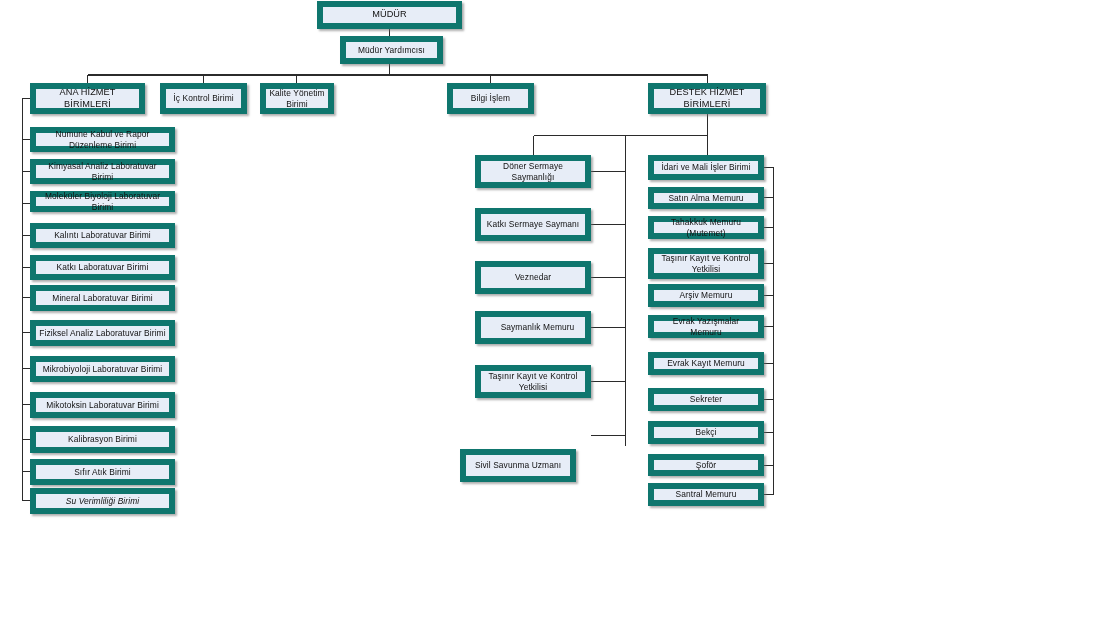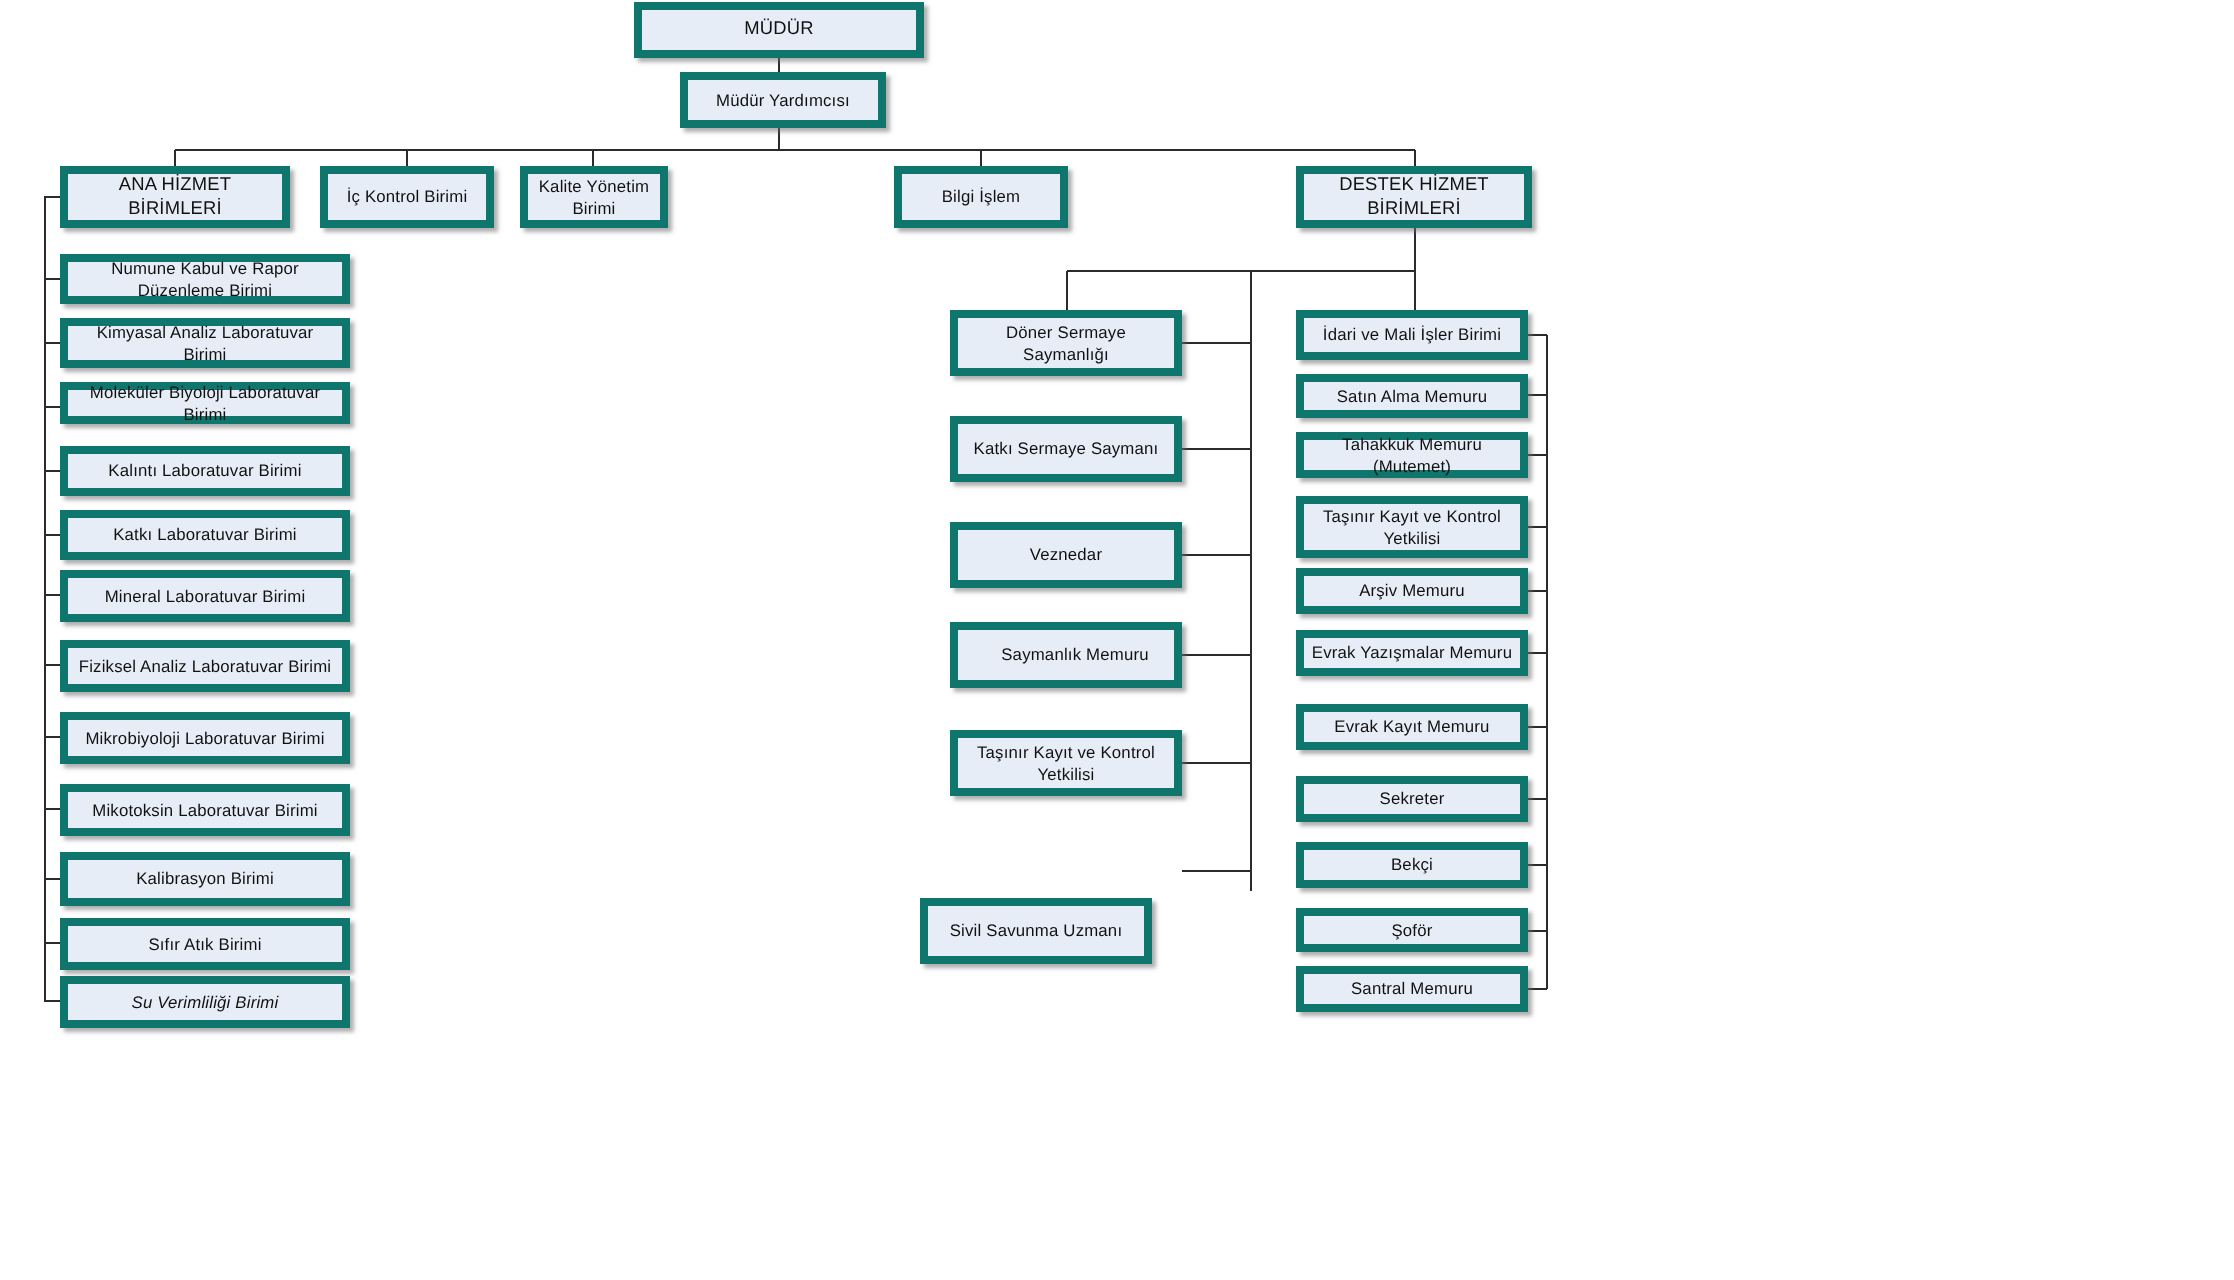--- a/index.html
+++ b/index.html
@@ -3,21 +3,21 @@
 <meta charset="utf-8">
 <style>
   html,body{margin:0;padding:0;background:#ffffff;}
   body{font-family:"Liberation Sans","DejaVu Sans",sans-serif;}
   #chart{position:relative;width:1117px;height:640px;overflow:hidden;background:#fff;}
   #svg-lines{position:absolute;left:0;top:0;width:1117px;height:640px;pointer-events:none;}
   .node{
     position:absolute;
     box-sizing:border-box;
     background:#e7edf7;
-    border:4px solid #0f766e;
+    border:6px solid #0f766e;
     box-shadow:2px 2px 2px rgba(110,110,110,0.55);
     display:flex;align-items:center;justify-content:center;
     text-align:center;
     color:#111;
     font-size:8.4px;
     line-height:1.25;
     padding:1px 3px;
     letter-spacing:0.1px;
   }
   .node span{display:block;width:100%;}

